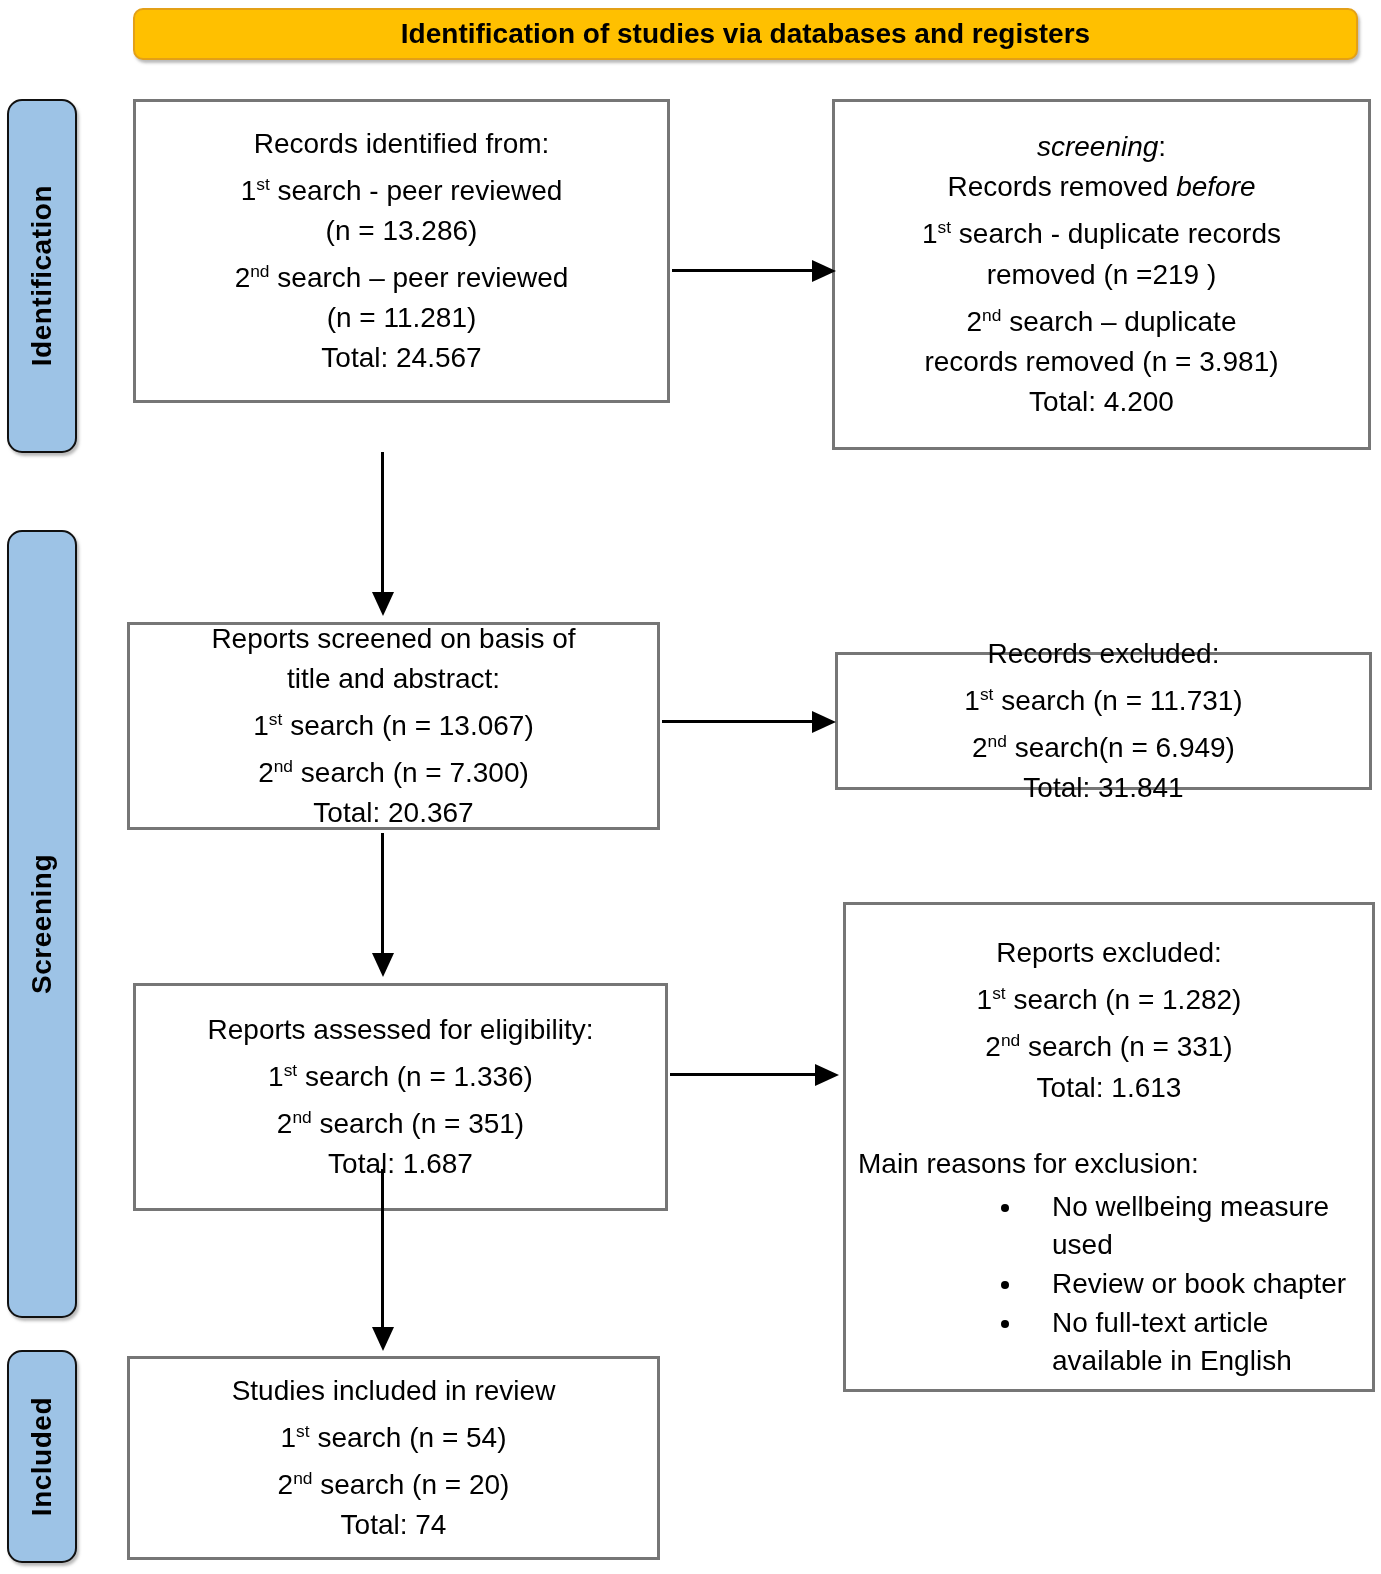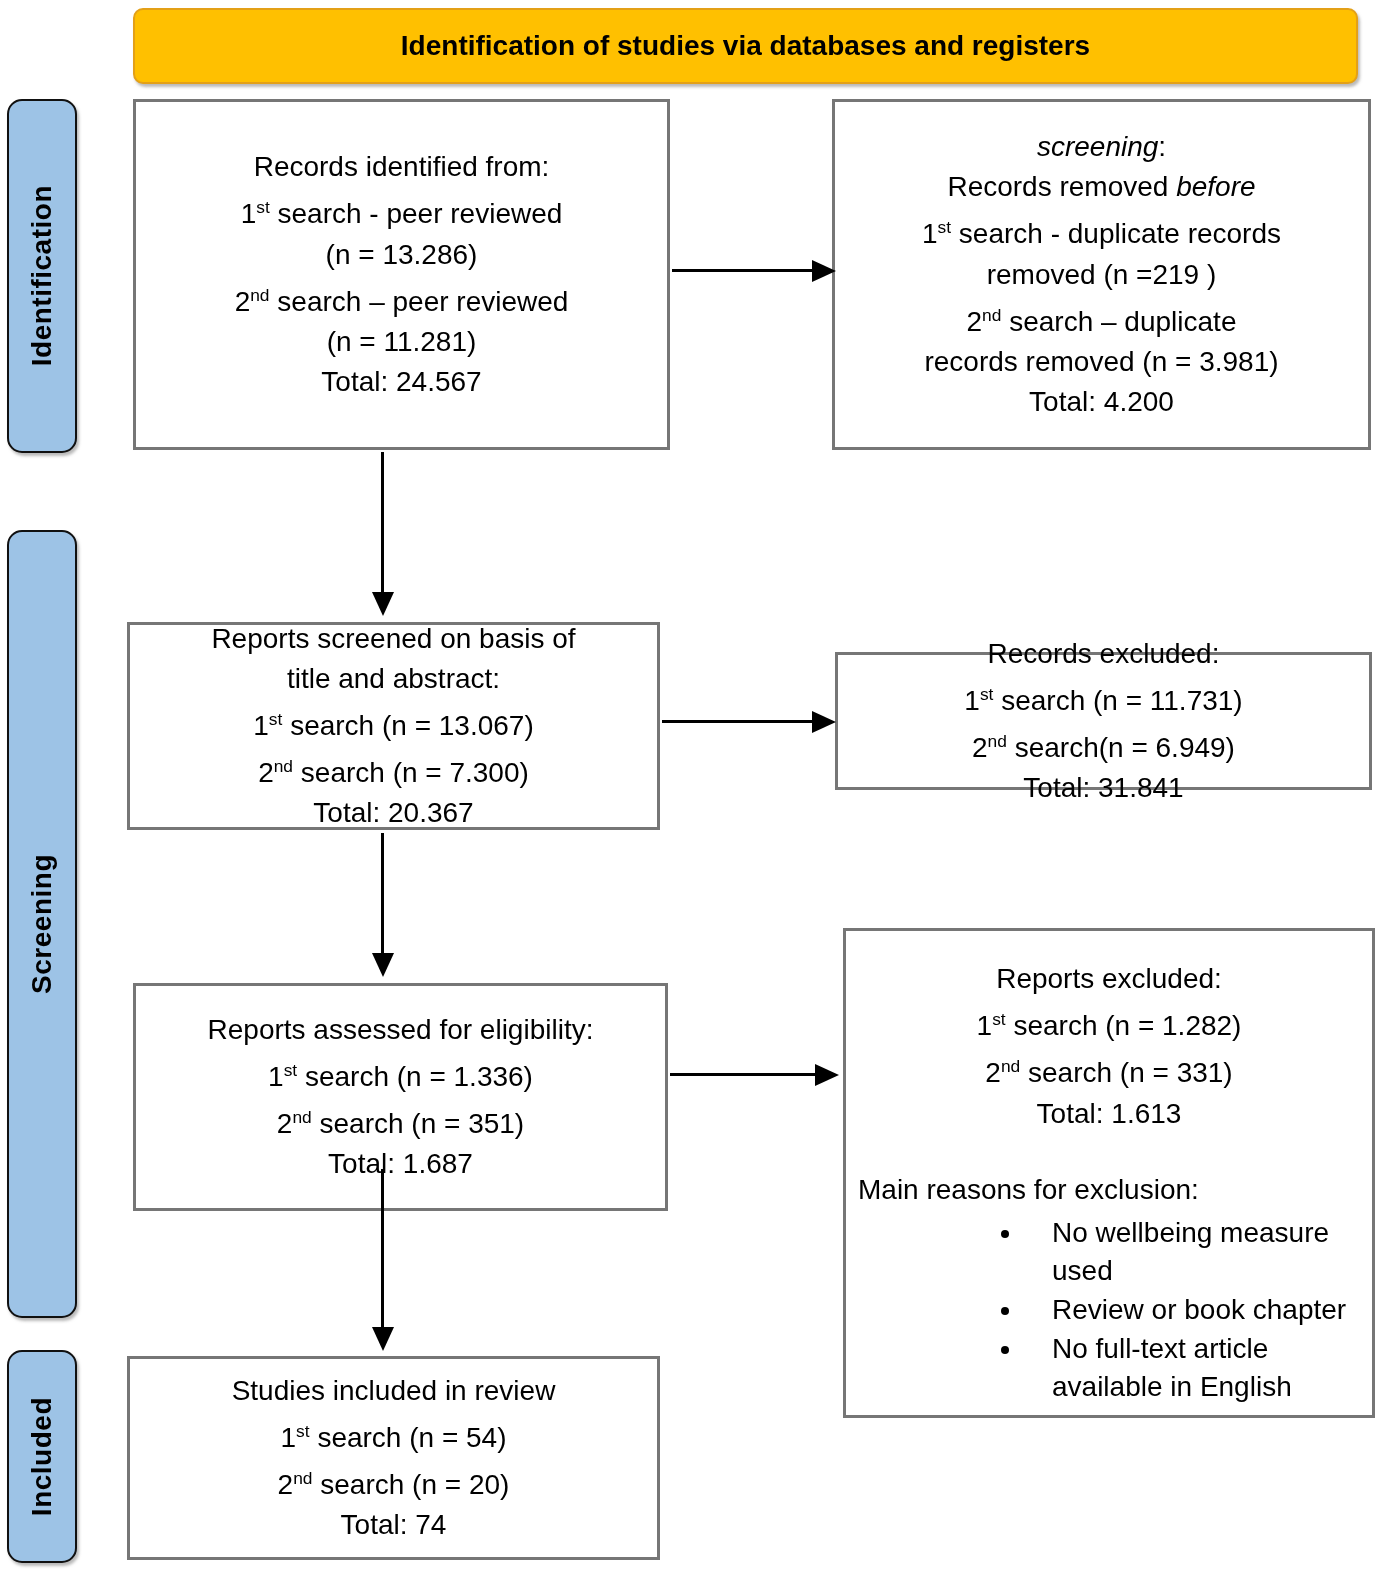--- a/index.html
+++ b/index.html
@@ -1,21 +1,21 @@
 <!DOCTYPE html>
 <html><head>
 <meta charset="utf-8">
 <style>
   html,body{margin:0;padding:0;background:#ffffff;}
   .canvas{
     position:relative;width:1381px;height:1574px;background:#ffffff;
     font-family:"Liberation Sans", sans-serif;color:#000;overflow:hidden;
   }
   .banner{
-    position:absolute;left:133px;top:8px;width:1225px;height:76px;
+    position:absolute;left:133px;top:8px;width:1225px;height:52px;
     background:#FFC000;border:2px solid #E3A017;border-radius:10px;
     display:flex;align-items:center;justify-content:center;
     font-weight:bold;font-size:28px;box-sizing:border-box;
     box-shadow:2px 3px 3px rgba(130,130,130,.55);
   }
   .stage{
     position:absolute;left:7px;width:70px;background:#9DC3E6;
     border:2px solid #111;border-radius:15px;box-sizing:border-box;
     display:flex;align-items:center;justify-content:center;
     box-shadow:2px 3px 3px rgba(130,130,130,.55);
@@ -24,26 +24,26 @@
     writing-mode:vertical-rl;transform:rotate(180deg);
     font-weight:bold;font-size:28px;letter-spacing:.5px;white-space:nowrap;
   }
   .fbox{
     position:absolute;background:#fff;border:3px solid #767676;
     box-sizing:border-box;font-size:28px;text-align:center;
     display:flex;flex-direction:column;justify-content:center;
   }
   .fbox .ln{line-height:40px;}
   .fbox sup{font-size:.62em;}
-  .box-records-identified{left:133px;top:99px;width:537px;height:351px;}
+  .box-records-identified{left:133px;top:99px;width:537px;height:304px;}
   .box-records-removed{left:832px;top:99px;width:539px;height:351px;}
   .box-reports-screened{left:127px;top:622px;width:533px;height:208px;}
   .box-records-excluded{left:835px;top:652px;width:537px;height:138px;}
   .box-reports-assessed{left:133px;top:983px;width:535px;height:228px;}
-  .box-reports-excluded{left:843px;top:902px;width:532px;height:490px;justify-content:flex-start;padding-top:28px;margin-top:26px;}
+  .box-reports-excluded{left:843px;top:902px;width:532px;height:490px;justify-content:flex-start;padding-top:28px;}
   .box-studies-included{left:127px;top:1356px;width:533px;height:204px;}
   .reasons-heading{
     text-align:left;padding-left:12px;margin-top:36px;line-height:40px;
   }
   ul.reasons{
     margin:4px 0 0 0;padding-left:178px;text-align:left;
   }
   ul.reasons li{
     line-height:38px;padding-left:28px;margin-bottom:1px;padding-right:0;
   }

